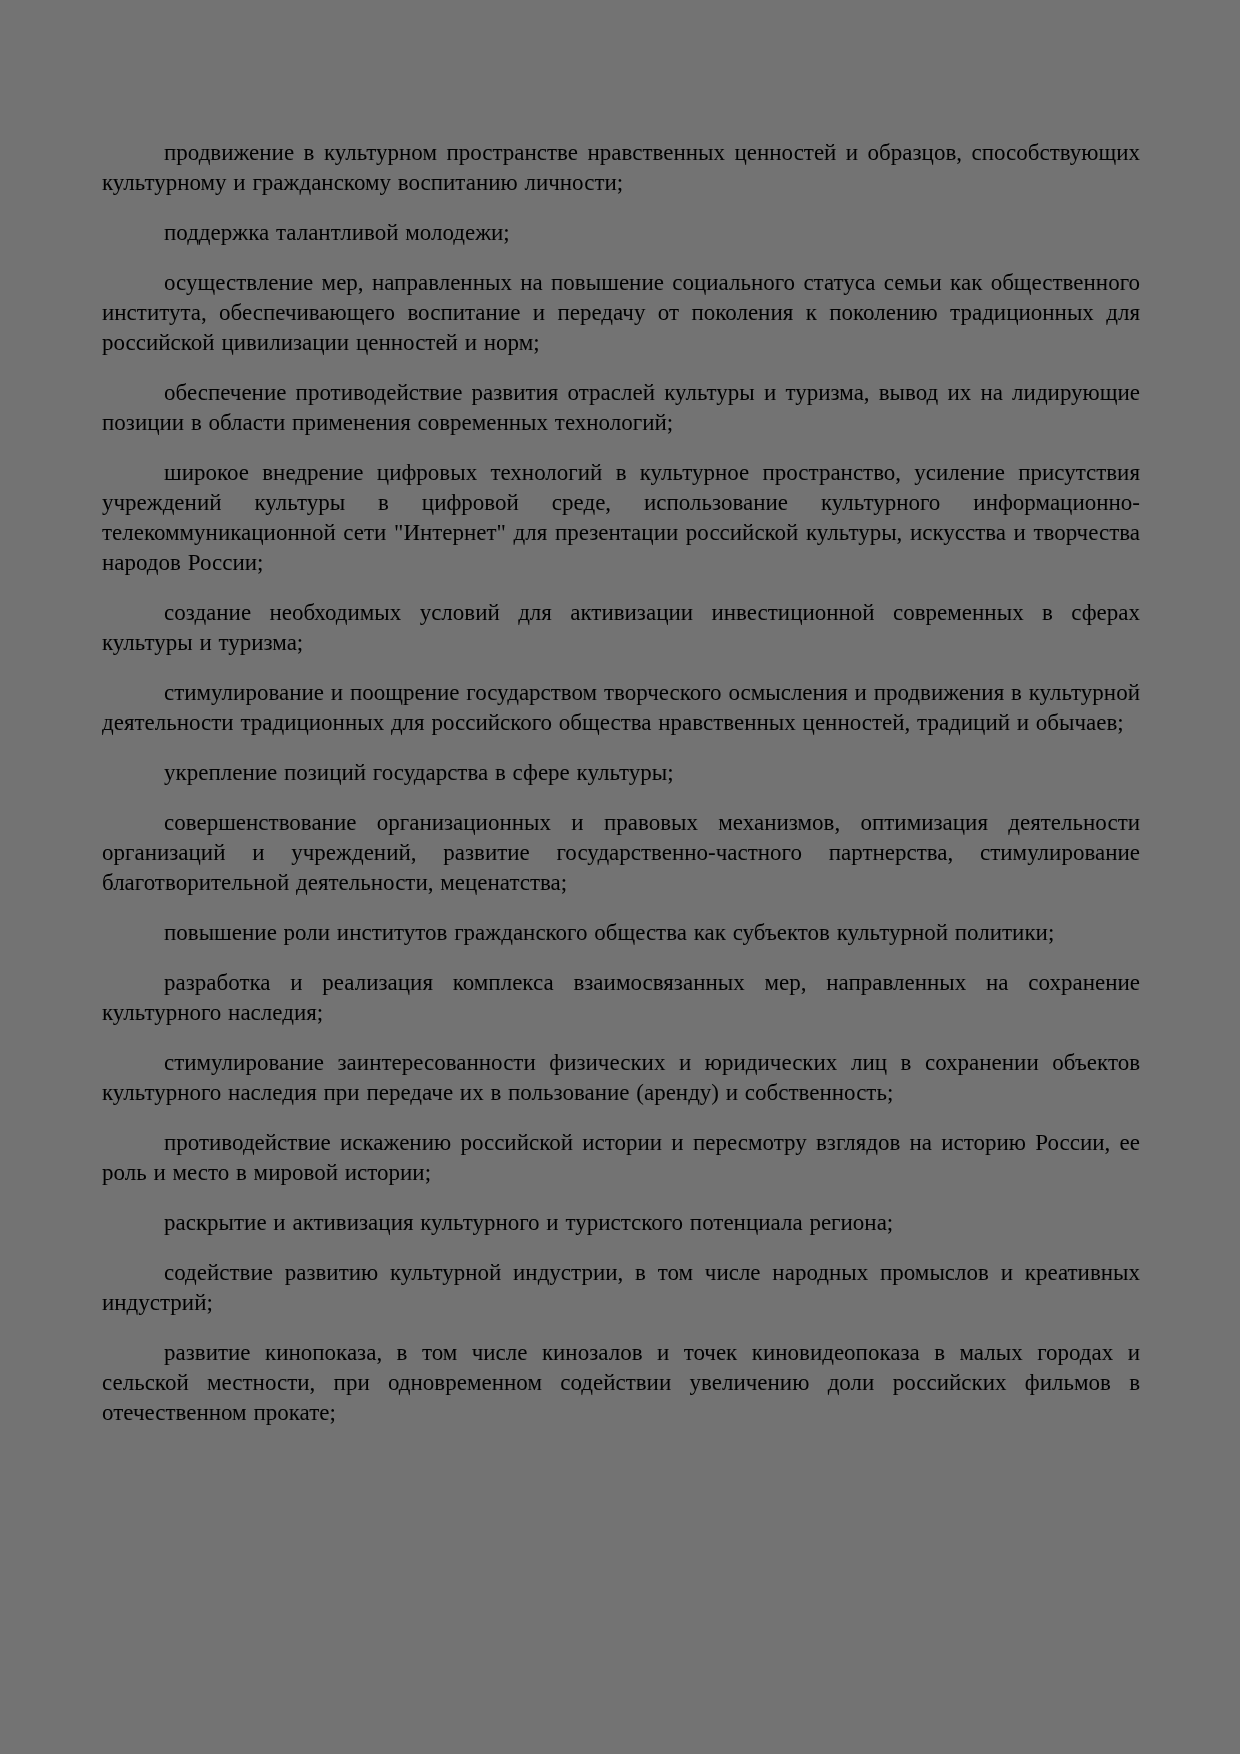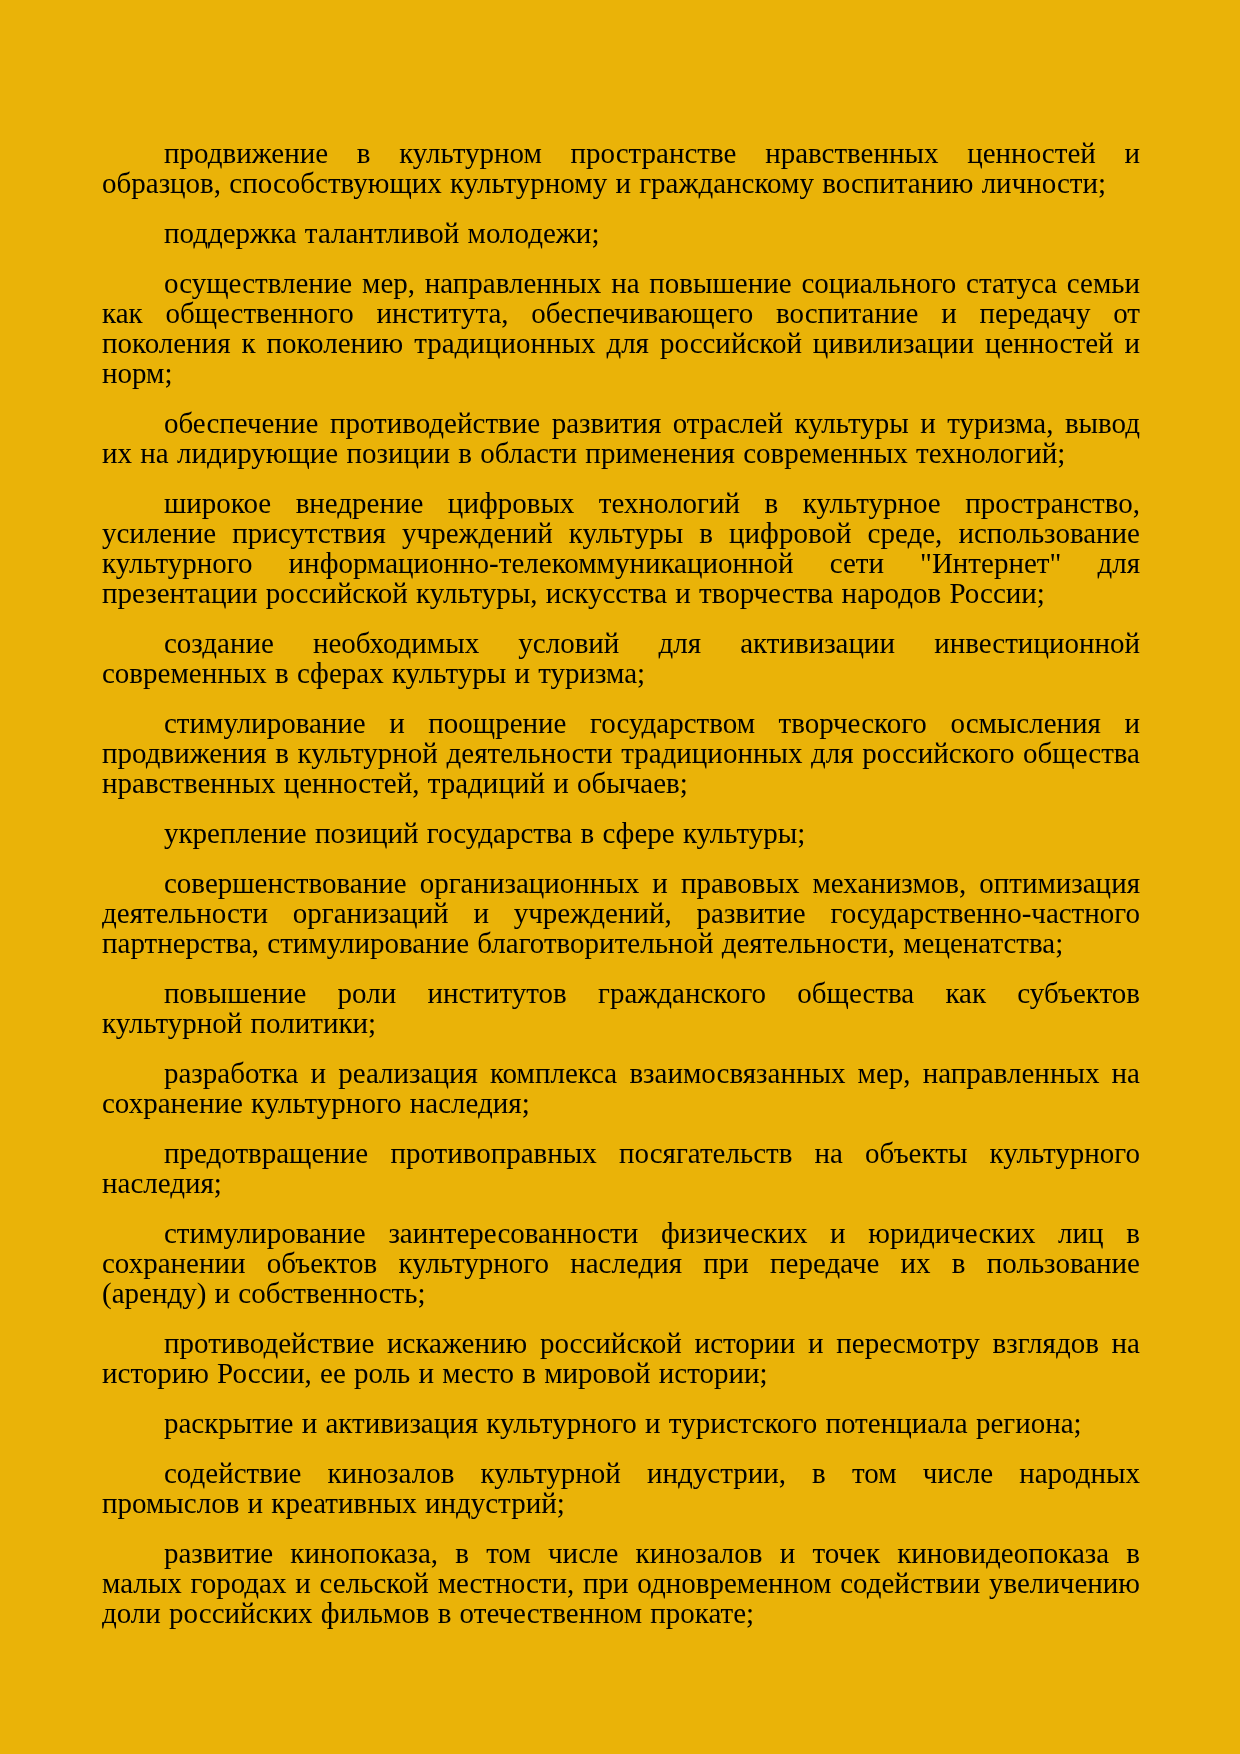--- a/index.html
+++ b/index.html
@@ -5,25 +5,25 @@
   html, body {
     margin: 0;
     padding: 0;
     background: #ffffff;
   }
   .page {
     position: relative;
     width: 1240px;
     height: 1754px;
     box-sizing: border-box;
-    background: #eab308;
+    background: #737373;
     color: #000000;
     padding: 138px 100px 4px 102px;
     font-family: "Liberation Serif", "DejaVu Serif", serif;
-    font-size: 29px;
+    font-size: 23px;
     line-height: 30px;
     overflow: hidden;
   }
   .para {
     margin: 0 0 20px 0;
     text-align: justify;
     text-indent: 62px;
     word-spacing: 1px;
   }
 </style>
@@ -35,19 +35,18 @@
   <p class="para">поддержка талантливой молодежи;</p>
   <p class="para">осуществление мер, направленных на повышение социального статуса семьи как общественного института, обеспечивающего воспитание и передачу от поколения к поколению традиционных для российской цивилизации ценностей и норм;</p>
   <p class="para">обеспечение противодействие развития отраслей культуры и туризма, вывод их на лидирующие позиции в области применения современных технологий;</p>
   <p class="para">широкое внедрение цифровых технологий в культурное пространство, усиление присутствия учреждений культуры в цифровой среде, использование культурного информационно-телекоммуникационной сети "Интернет" для презентации российской культуры, искусства и творчества народов России;</p>
   <p class="para">создание необходимых условий для активизации инвестиционной современных в сферах культуры и туризма;</p>
   <p class="para">стимулирование и поощрение государством творческого осмысления и продвижения в культурной деятельности традиционных для российского общества нравственных ценностей, традиций и обычаев;</p>
   <p class="para">укрепление позиций государства в сфере культуры;</p>
   <p class="para">совершенствование организационных и правовых механизмов, оптимизация деятельности организаций и учреждений, развитие государственно-частного партнерства, стимулирование благотворительной деятельности, меценатства;</p>
   <p class="para">повышение роли институтов гражданского общества как субъектов культурной политики;</p>
   <p class="para">разработка и реализация комплекса взаимосвязанных мер, направленных на сохранение культурного наследия;</p>
-  <p class="para">предотвращение противоправных посягательств на объекты культурного наследия;</p>
   <p class="para">стимулирование заинтересованности физических и юридических лиц в сохранении объектов культурного наследия при передаче их в пользование (аренду) и собственность;</p>
   <p class="para">противодействие искажению российской истории и пересмотру взглядов на историю России, ее роль и место в мировой истории;</p>
   <p class="para">раскрытие и активизация культурного и туристского потенциала региона;</p>
-  <p class="para">содействие кинозалов культурной индустрии, в том числе народных промыслов и креативных индустрий;</p>
+  <p class="para">содействие развитию культурной индустрии, в том числе народных промыслов и креативных индустрий;</p>
   <p class="para">развитие кинопоказа, в том числе кинозалов и точек киновидеопоказа в малых городах и сельской местности, при одновременном содействии увеличению доли российских фильмов в отечественном прокате;</p>
 </div>
 
 </body></html>

